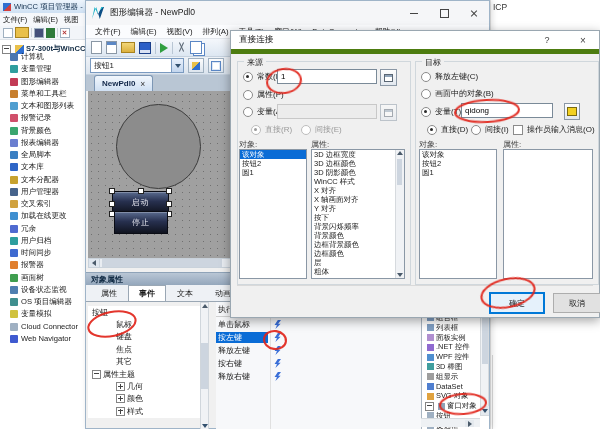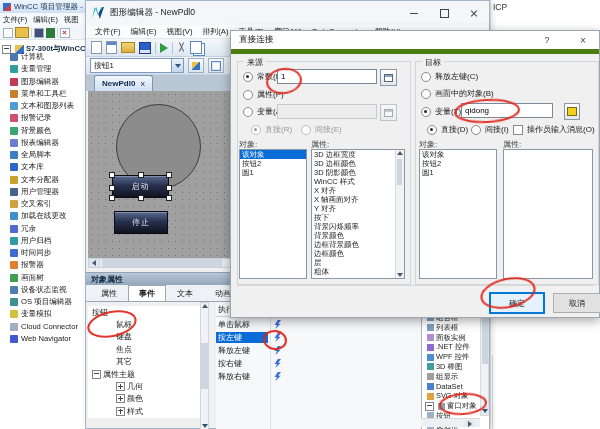--- a/index.html
+++ b/index.html
@@ -83,21 +83,21 @@
 
   #ed-tabs{left:0;top:74px;width:403px;height:16px;background:#b9c6d4;display:flex;align-items:flex-end;padding-left:8px;box-sizing:border-box;}
   #pic-tab{height:15px;background:linear-gradient(#f2f7fd,#cfe0f3);border:1px solid #7d97b5;border-bottom:none;border-radius:3px 3px 0 0;display:flex;align-items:center;gap:5px;padding:0 7px;}
   #pic-tab .lbl{font-weight:bold;color:#12284a;font-size:8px;}
   #pic-tab .x{color:#333;font-size:8.5px;line-height:8px;}
 
   #canvas{left:2px;top:90px;width:333px;height:167px;background-color:#a0a0a0;
     background-image:radial-gradient(#707070 0.8px,transparent 0.9px);background-size:7px 7px;}
   #shape-circle{left:28px;top:13px;width:85px;height:85px;border-radius:50%;background:#8c8c8c;border:1px solid #3c3c3c;box-sizing:border-box;}
   .hmi-btn{width:57px;height:23px;background:linear-gradient(#5a6b8e,#27304f 45%,#10131f);border:1px solid #0a0c14;box-sizing:border-box;color:#e8e8f0;display:flex;align-items:center;justify-content:center;font-size:8px;letter-spacing:1px;box-shadow:inset 0 1px 0 rgba(255,255,255,.25);}
-  #btn-start{left:24px;top:84px;}
+  #btn-start{left:24px;top:100px;}
   #btn-stop{left:26px;top:120px;width:54px;}
   .handle{position:absolute;width:4px;height:4px;background:#fff;border:1px solid #222;box-sizing:content-box;}
 
   #ed-hscroll{left:2px;top:257px;width:333px;height:10px;background:#e9edf2;border:1px solid #c9d2db;box-sizing:border-box;display:flex;align-items:center;}
   .scr-btn{width:10px;height:8px;display:flex;align-items:center;justify-content:center;background:#dfe6ee;border-right:1px solid #c9d2db;}
   .arr-left{width:0;height:0;border-top:3px solid transparent;border-bottom:3px solid transparent;border-right:4px solid #4a5a6a;}
   .arr-right{width:0;height:0;border-top:3px solid transparent;border-bottom:3px solid transparent;border-left:4px solid #4a5a6a;}
   .arr-up{width:0;height:0;border-left:3px solid transparent;border-right:3px solid transparent;border-bottom:4px solid #4a5a6a;}
   #ed-hthumb{width:120px;height:8px;background:#cdd5df;margin-left:2px;}
 

